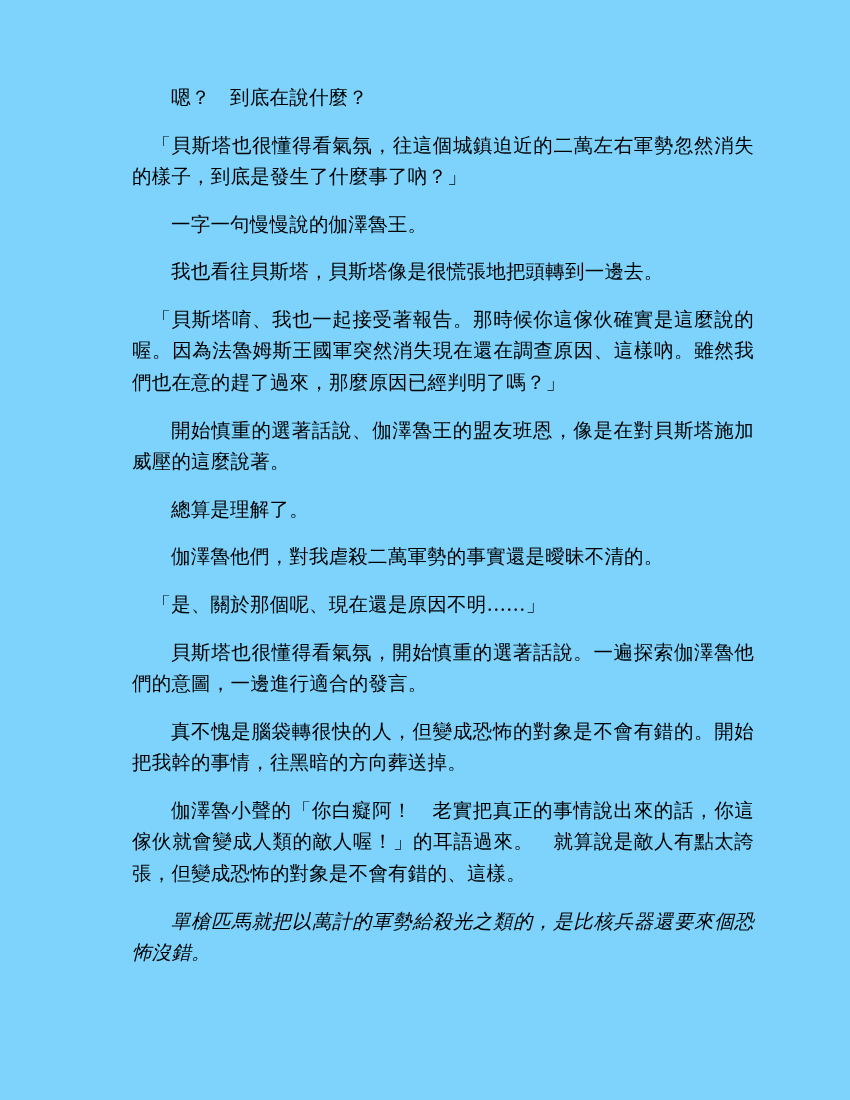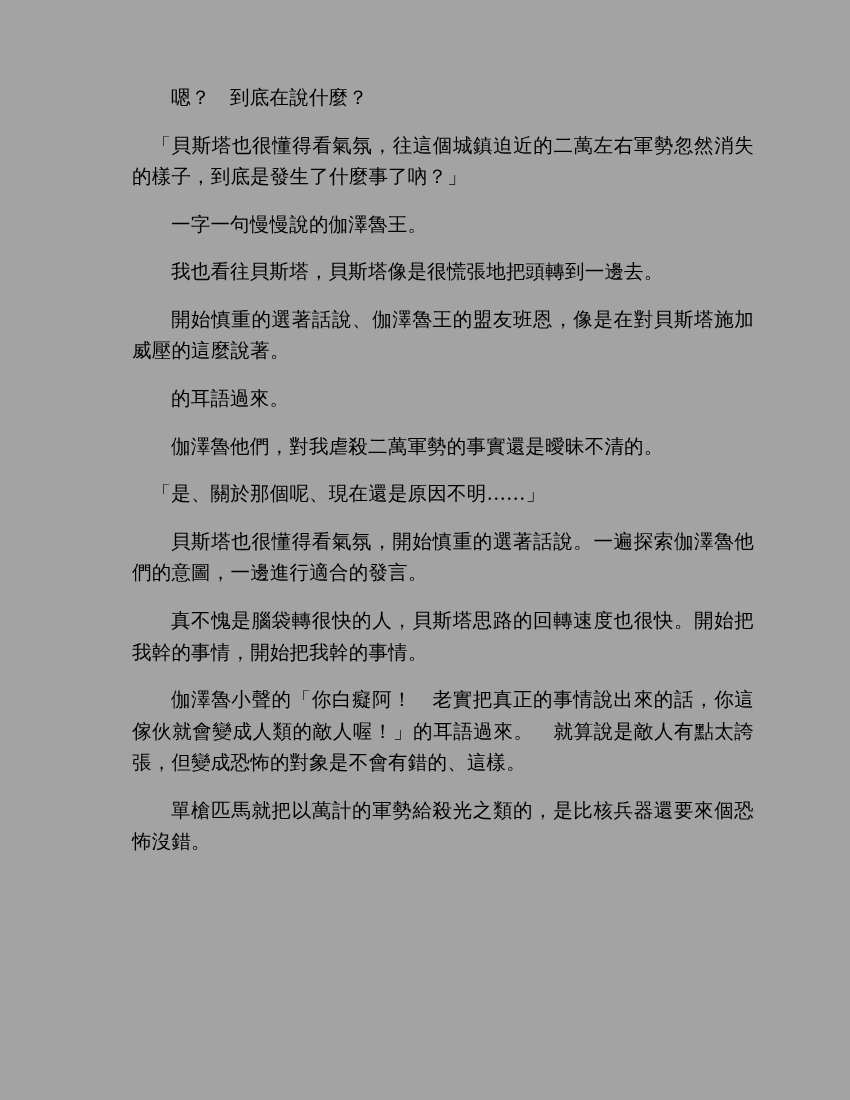--- a/index.html
+++ b/index.html
@@ -11,21 +11,21 @@
     height: 1100px;
     background: #ffffff;
     font-family: "DejaVu Serif", "Liberation Serif", serif;
     color: #000000;
     overflow: hidden;
   }
   .page {
     position: relative;
     width: 850px;
     height: 1100px;
-    background: #a3a3a3;
+    background: #7dd3fc;
     box-sizing: border-box;
     padding: 82px 96px 44px 132px;
   }
   .content {
     width: 100%;
   }
   p.para {
     margin: 0 0 16px 0;
     font-size: 19.5px;
     line-height: 1.62;
@@ -33,33 +33,35 @@
     text-justify: inter-ideograph;
     letter-spacing: 0.2px;
     text-indent: 2em;
     word-break: break-all;
   }
   p.para.noindent {
     text-indent: 1em;
   }
   p.para:last-child {
     margin-bottom: 8px;
+    font-style: italic;
   }
 </style>
 </head>
 <body>
 
 <div class="page">
   <div class="content">
     <p class="para">嗯？　到底在說什麼？</p>
     <p class="para noindent">「貝斯塔也很懂得看氣氛，往這個城鎮迫近的二萬左右軍勢忽然消失的樣子，到底是發生了什麼事了吶？」</p>
     <p class="para">一字一句慢慢說的伽澤魯王。</p>
     <p class="para">我也看往貝斯塔，貝斯塔像是很慌張地把頭轉到一邊去。</p>
+    <p class="para noindent">「貝斯塔唷、我也一起接受著報告。那時候你這傢伙確實是這麼說的喔。因為法魯姆斯王國軍突然消失現在還在調查原因、這樣吶。雖然我們也在意的趕了過來，那麼原因已經判明了嗎？」</p>
     <p class="para">開始慎重的選著話說、伽澤魯王的盟友班恩，像是在對貝斯塔施加威壓的這麼說著。</p>
-    <p class="para">的耳語過來。</p>
+    <p class="para">總算是理解了。</p>
     <p class="para">伽澤魯他們，對我虐殺二萬軍勢的事實還是曖昧不清的。</p>
     <p class="para noindent">「是、關於那個呢、現在還是原因不明……」</p>
     <p class="para">貝斯塔也很懂得看氣氛，開始慎重的選著話說。一遍探索伽澤魯他們的意圖，一邊進行適合的發言。</p>
-    <p class="para">真不愧是腦袋轉很快的人，貝斯塔思路的回轉速度也很快。開始把我幹的事情，開始把我幹的事情。</p>
+    <p class="para">真不愧是腦袋轉很快的人，但變成恐怖的對象是不會有錯的。開始把我幹的事情，往黑暗的方向葬送掉。</p>
     <p class="para">伽澤魯小聲的「你白癡阿！　老實把真正的事情說出來的話，你這傢伙就會變成人類的敵人喔！」的耳語過來。　就算說是敵人有點太誇張，但變成恐怖的對象是不會有錯的、這樣。</p>
     <p class="para">單槍匹馬就把以萬計的軍勢給殺光之類的，是比核兵器還要來個恐怖沒錯。</p>
   </div>
 </div>
 
 </body></html>

